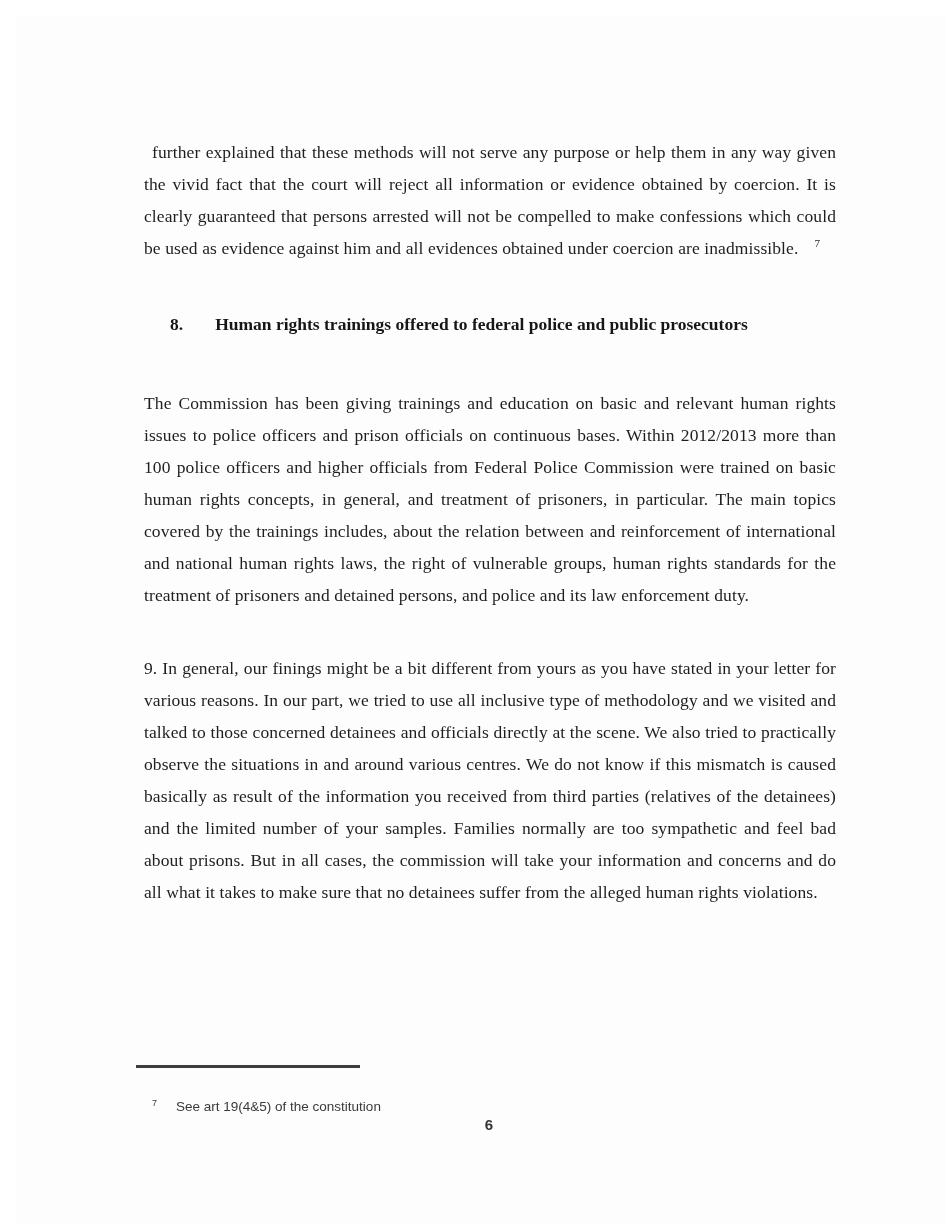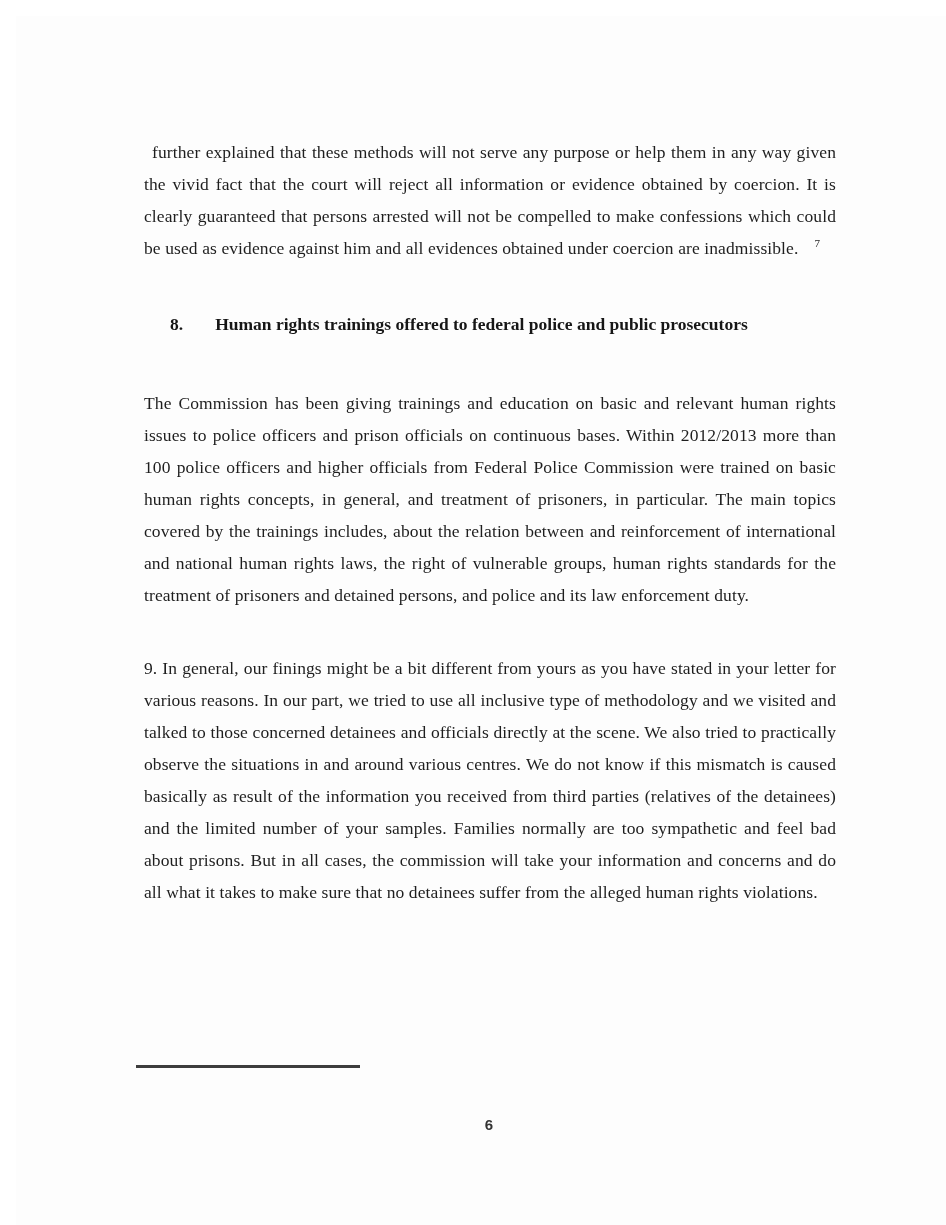--- a/index.html
+++ b/index.html
@@ -108,17 +108,18 @@
     <h2 class="section-heading"><span class="heading-number">8.</span><span>Human rights trainings offered to federal police and public prosecutors</span></h2>
 
     <p class="body-para">The Commission has been giving trainings and education on basic and relevant human rights issues to police officers and prison officials on continuous bases. Within 2012/2013 more than 100 police officers and higher officials from Federal Police Commission were trained on basic human rights concepts, in general, and treatment of prisoners, in particular. The main topics covered by the trainings includes, about the relation between and reinforcement of international and national human rights laws, the right of vulnerable groups, human rights standards for the treatment of prisoners and detained persons, and police and its law enforcement duty.</p>
 
     <p class="body-para">9. In general, our finings might be a bit different from yours as you have stated in your letter for various reasons. In our part, we tried to use all inclusive type of methodology and we visited and talked to those concerned detainees and officials directly at the scene. We also tried to practically observe the situations in and around various centres. We do not know if this mismatch is caused basically as result of the information you received from third parties (relatives of the detainees) and the limited number of your samples. Families normally are too sympathetic and feel bad about prisons. But in all cases, the commission will take your information and concerns and do all what it takes to make sure that no detainees suffer from the alleged human rights violations.</p>
 
   </div>
 
   <div class="footnote-block">
     <div class="footnote-rule"></div>
+    <div class="footnote-text"><sup>7</sup><span>See art 19(4&amp;5) of the constitution</span></div>
   </div>
 
   <div class="page-number">6</div>
 
 </div>
 
 </body></html>

